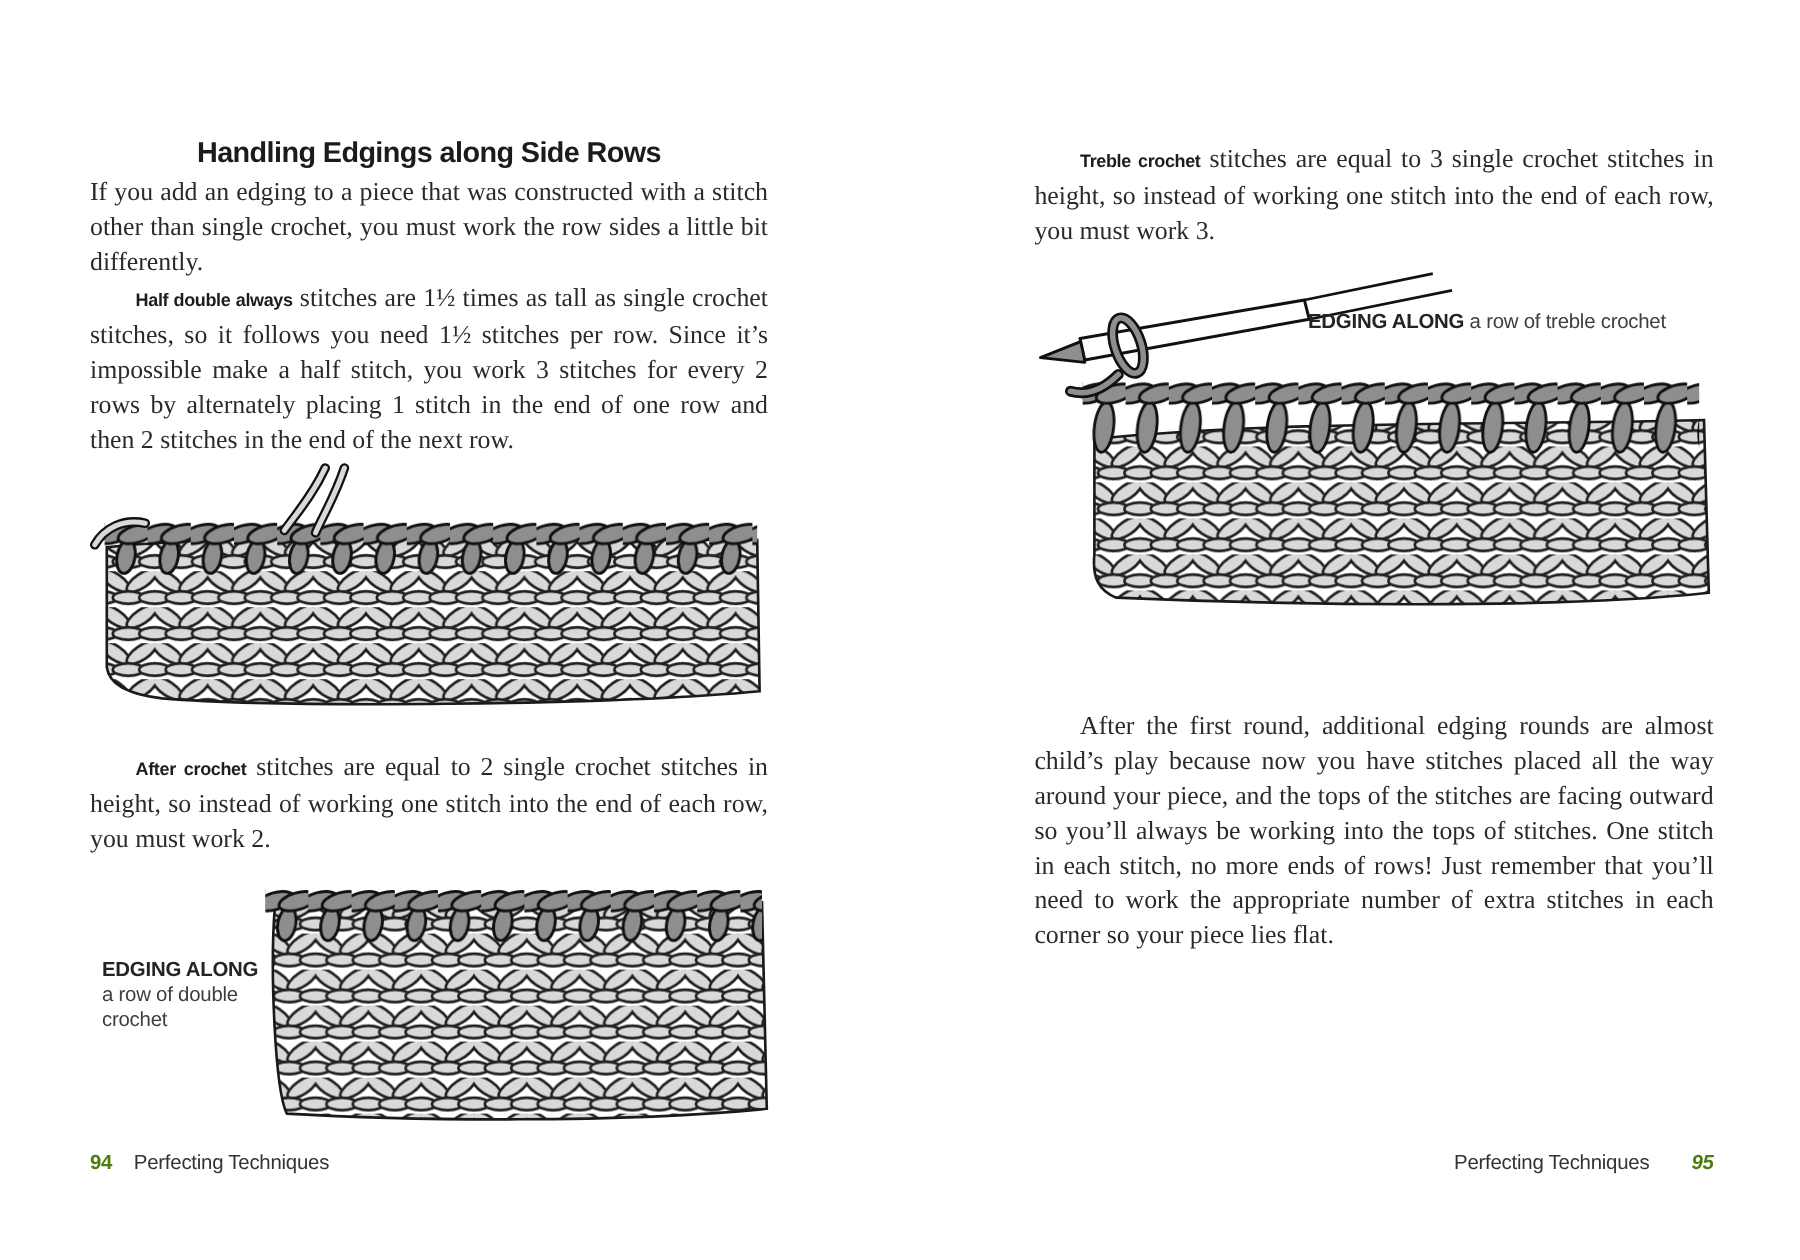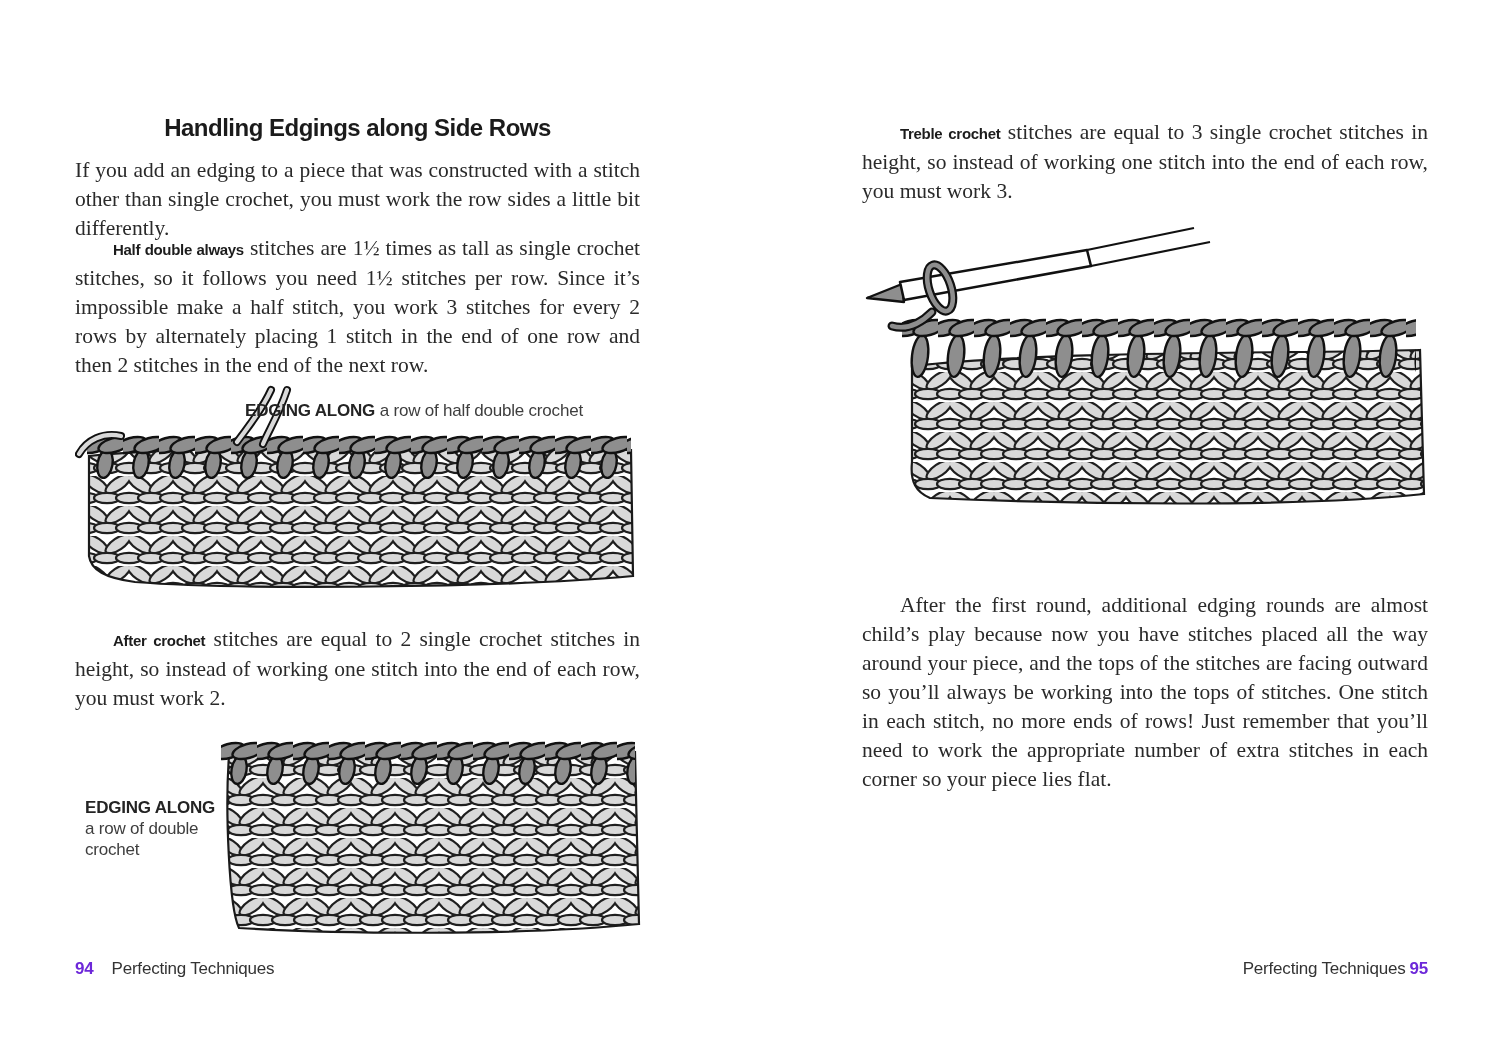--- a/index.html
+++ b/index.html
@@ -25,28 +25,28 @@
   }
   .caption {
     font-family:"Liberation Sans", sans-serif; font-size:17px;
     letter-spacing:-0.2px; color:#3e3e3e; line-height:21px;
   }
   .cap-label { font-weight:700; color:#242424; }
   .footer {
     font-family:"Liberation Sans", sans-serif; font-size:17px;
     letter-spacing:-0.2px; color:#333333;
   }
-  .footer .num { font-weight:700; color:#6d28d9; }
+  .footer .num { font-weight:700; color:#4d7c0f; }
   .footer-left .num { margin-right:18px; }
-  .footer-right .num { margin-left:4px; }
+  .footer-right .num { margin-left:35px;font-style:italic; }
   .footer-right { text-align:right; }
 
   
   #l-heading { left:75px;  top:114px; width:565px; }
-  #l-p1      { left:75px;  top:156px; width:565px; }
+  #l-p1      { left:75px;  top:146px; width:565px; }
   #l-p2      { left:75px;  top:234px; width:565px; }
   #fig1      { left:75px;  top:384px; width:565px; height:216px; }
   #fig1-cap  { left:170px; top:16px;  width:395px; }
   #l-p3      { left:75px;  top:625px; width:565px; }
   #fig2      { left:75px;  top:725px; width:568px; height:218px; }
   #fig2-cap  { left:10px;  top:72px;  width:132px; }
   #fig2-art  { left:140px; top:5px; }
   #l-footer  { left:75px;  top:959px; width:500px; }
 
   
@@ -98,21 +98,20 @@
 
   <section>
 
     <h1 id="l-heading" class="abs heading">Handling Edgings along Side Rows</h1>
 
     <p id="l-p1" class="abs bodytext"><span>If you add an edging to a piece that was constructed with a stitch other than single crochet, you must work the row sides a little bit differently.</span></p>
 
     <p id="l-p2" class="abs bodytext indent"><span class="lead">Half double always</span><span> stitches are 1½ times as tall as single crochet stitches, so it follows you need 1½ stitches per row. Since it’s impossible make a half stitch, you work 3 stitches for every 2 rows by alternately placing 1 stitch in the end of one row and then 2 stitches in the end of the next row.</span></p>
 
     <figure id="fig1" class="abs">
-      <figcaption id="fig1-cap" class="abs caption"><span class="cap-label">EDGING ALONG</span><span> a row of half double crochet</span></figcaption>
       <svg width="565" height="216" viewBox="0 0 565 216">
 
         <g transform="translate(10,62)">
           <path d="M4,10 C120,-2 300,2 546,4 L548,130 C420,142 150,144 50,136 C20,132 6,124 4,110 Z" fill="url(#yarn)" stroke="#1a1a1a" stroke-width="2.2"></path>
         </g>
 
         <g transform="translate(12,50)">
           <rect width="544" height="46" fill="url(#edge)"></rect>
         </g>
 
@@ -145,20 +144,21 @@
     </figure>
 
     <div id="l-footer" class="abs footer footer-left"><span class="num">94</span><span>Perfecting Techniques</span></div>
   </section>
 
   <section>
 
     <p id="r-p1" class="abs bodytext indent"><span class="lead">Treble crochet</span><span> stitches are equal to 3 single crochet stitches in height, so instead of working one stitch into the end of each row, you must work 3.</span></p>
 
     <figure id="fig3" class="abs">
+      <figcaption id="fig3-cap" class="abs caption"><span class="cap-label">EDGING ALONG</span><span> a row of treble crochet</span></figcaption>
       <svg width="566" height="294" viewBox="0 0 566 294">
 
         <g transform="translate(44,118)">
           <path d="M6,24 C150,8 380,12 514,8 L518,152 C390,166 160,162 24,156 C10,150 4,140 6,120 Z" fill="url(#yarn)" stroke="#1a1a1a" stroke-width="2.2"></path>
         </g>
 
         <g transform="translate(40,92)">
           <rect width="514" height="64" fill="url(#edgeTall)"></rect>
         </g>
 

